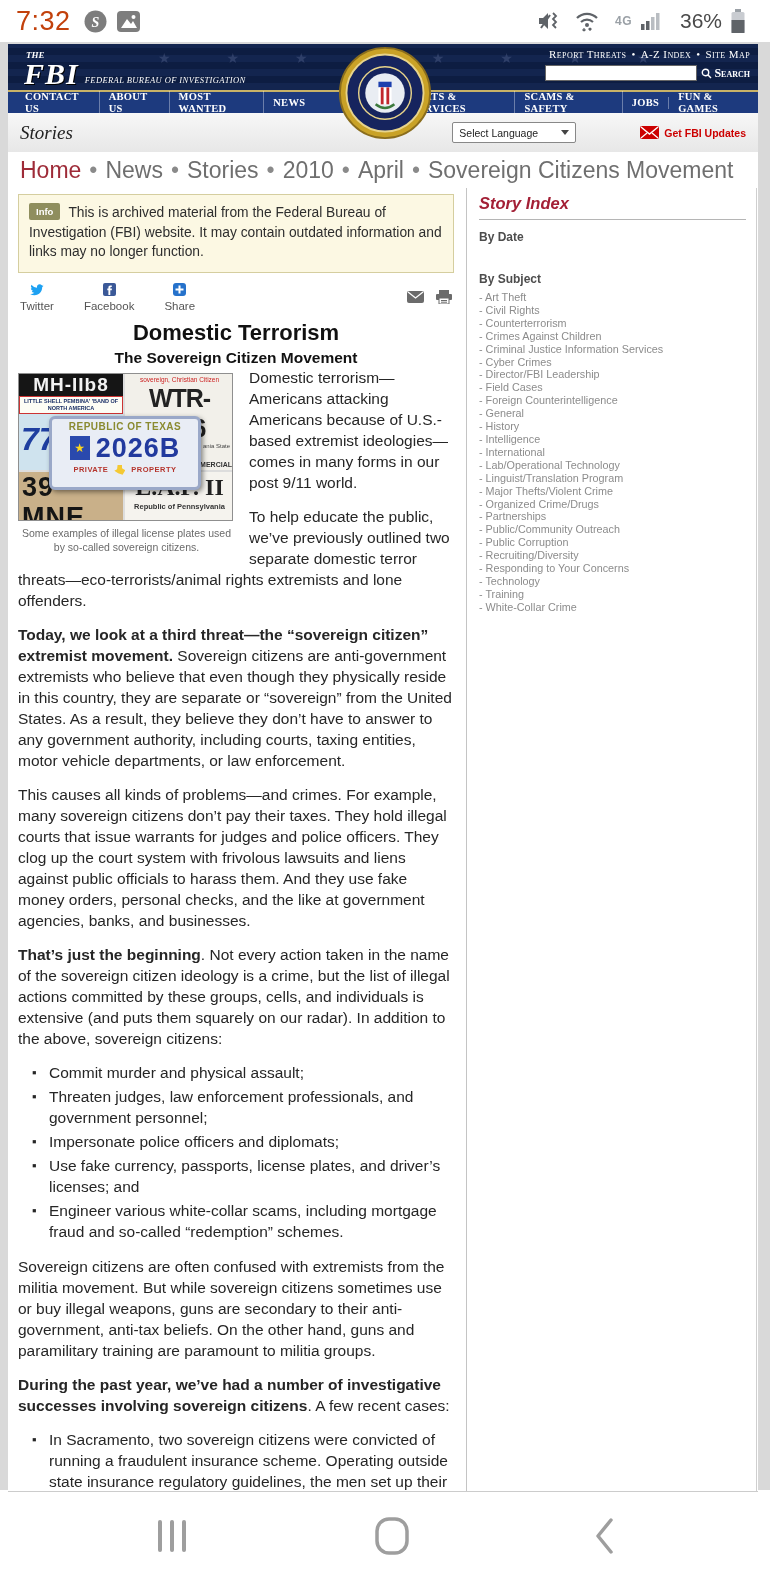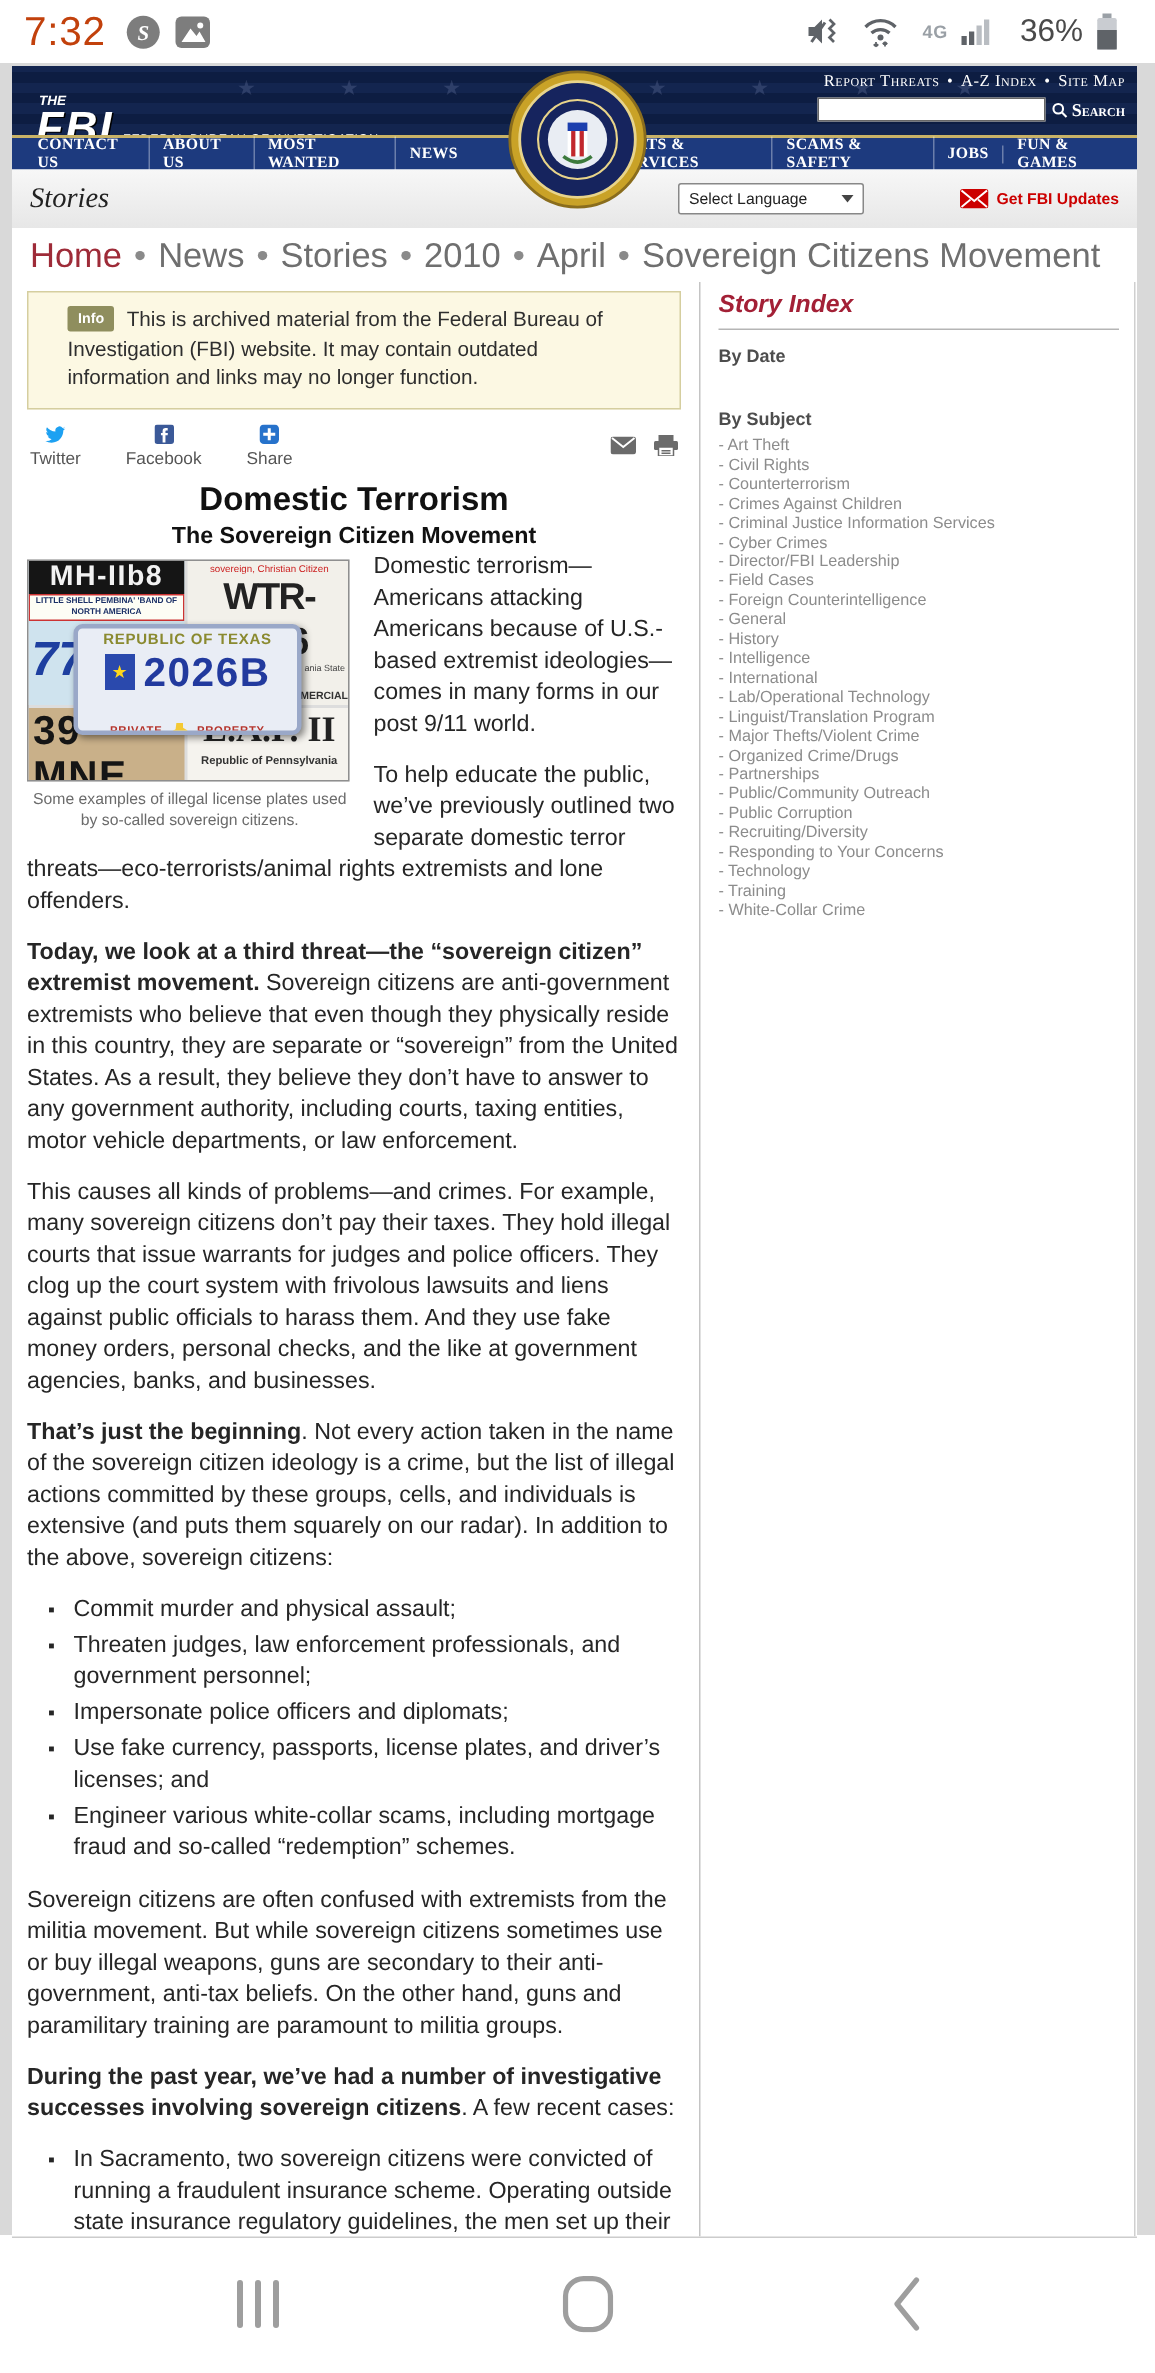--- a/index.html
+++ b/index.html
@@ -16,21 +16,21 @@
 
   
   .webview { background:#d9d9d9; height:1448px; padding:2px 12px 0 8px; }
   .page { background:#fff; height:100%; position:relative; }
 
   
   .hdr-top { height:46px; position:relative; overflow:hidden;
     background:repeating-linear-gradient(0deg,#13254f 0 7px,#0d1d42 7px 14px); }
   .hdr-top .stars::before { content:"★  ★  ★  ★  ★  ★  ★  ★"; position:absolute; left:150px; top:6px;
     color:rgba(190,200,240,.16); font-size:14px; letter-spacing:26px; white-space:nowrap; }
-  .logo { position:absolute; left:16px; top:18px; color:#fff; font-family:Liberation Sans, sans-serif; font-style:italic; }
+  .logo { position:absolute; left:16px; top:6px; color:#fff; font-family:Liberation Serif, serif; font-style:italic; }
   .logo-the { font-size:9px; font-weight:bold; display:block; margin-left:2px; }
   .logo-row { display:flex; align-items:flex-end; }
   .logo-fbi { font-size:30px; font-weight:bold; line-height:28px; letter-spacing:1px; text-shadow:1px 1px 0 #000; }
   .logo-sub { font-size:8.5px; letter-spacing:.4px; margin:0 0 3px 6px; }
   .hdr-right { position:absolute; right:8px; top:4px; text-align:right; color:#fff; }
   .hdr-links { font-family:"Liberation Serif",serif; font-variant:small-caps; font-size:11px; letter-spacing:.4px; }
   .hdr-links .dot { margin:0 5px; }
   .hdr-search { margin-top:5px; display:flex; align-items:center; justify-content:flex-end; }
   .search-input { width:152px; height:16px; border:1px solid #666; background:#fff; font-size:10px; padding:0 3px; }
   .search-btn { display:inline-flex; align-items:center; margin-left:4px; color:#fff;
@@ -59,21 +59,21 @@
   .breadcrumb { height:36px; padding:5px 12px 0; font-size:23px; color:#6f6f6f; white-space:nowrap; }
   .bc-home { color:#9e2b38; }
   .bc-sep { margin:0 8px; color:#8a8a8a; }
 
   
   .content { display:flex; height:1304px; border-bottom:1px solid #ccc; overflow:hidden; }
   .col-main { width:459px; padding:4px 12px 0 10px; border-right:1px solid #c4c4c4; }
   .col-side { width:290px; padding:6px 10px 0 12px; border-right:1px solid #cfcfcf; }
 
   
-  .info-box { margin-top:2px; background:#fcf8e3; border:1px solid #d5ce9f; padding:8px 26px 10px;
+  .info-box { margin-top:2px; background:#fcf8e3; border:1px solid #d5ce9f; padding:8px 10px 10px;
     font-size:13.8px; line-height:1.42; color:#2e2e2e; }
   .info-badge { display:inline-block; background:#8f8e5e; color:#fff; font-size:9.5px; font-weight:bold;
     padding:2px 7px; margin-right:8px; border-radius:2px; vertical-align:2px; }
 
   
   .share-row { margin:10px 2px 4px; display:flex; align-items:center; font-size:11.5px; color:#555; }
   .share-item { display:flex; align-items:center; gap:4px; margin-right:30px;flex-direction:column; }
   .share-right { margin-left:auto; display:flex; align-items:center; gap:12px; }
 
   
@@ -105,21 +105,21 @@
   .pl-bl-num { color:#151515; font-size:27px; font-weight:bold; line-height:30px; padding-left:3px; letter-spacing:1px; }
   .pl-br { left:106px; top:98px; width:109px; height:50px; background:#f5f3ee; }
   .pl-br-num { color:#222; font-family:"Liberation Serif",serif; font-size:24px; font-weight:bold; text-align:center; line-height:30px; }
   .pl-br-label { color:#333; font-size:7.5px; font-weight:bold; text-align:center; }
   .pl-tx { left:30px; top:42px; width:152px; height:74px; background:#e9edf5; border:3px solid #9aa8c8; border-radius:6px;
     box-shadow:2px 2px 5px rgba(0,0,0,.45); z-index:3; }
   .tx-head { color:#8a8a30; font-size:10px; font-weight:bold; text-align:center; letter-spacing:.5px; padding-top:2px; }
   .tx-row { display:flex; align-items:center; justify-content:center; gap:6px; margin-top:1px; }
   .tx-box { width:20px; height:24px; background:#2a49ad; color:#ffd71c; font-size:12px; text-align:center; line-height:24px; }
   .tx-num { color:#223a9e; font-size:27px; font-weight:bold; letter-spacing:1px; }
-  .tx-bottom { display:flex; align-items:flex-start; justify-content:center; gap:6px; margin-top:18px; }
+  .tx-bottom { display:flex; align-items:flex-start; justify-content:center; gap:6px; margin-top:1px; }
   .tx-red { color:#b5342c; font-size:7.5px; font-weight:bold; letter-spacing:.5px; }
   .tx-texas { width:11px; height:10px; background:#f4c934; clip-path:polygon(30% 0,70% 0,70% 35%,100% 55%,75% 100%,35% 85%,0 60%,25% 45%); }
   figcaption { font-size:10.5px; color:#6b6b6b; text-align:center; margin-top:5px; line-height:1.35; }
 
   
   .side-title { font-size:16.5px; font-weight:bold; font-style:italic; color:#a32036; margin-bottom:6px; }
   .side-rule { border:none; border-top:1px solid #b5b5b5; margin:0 0 10px; }
   .side-h { font-size:12px; font-weight:bold; color:#4d4d4d; }
   .side-h.date { margin-bottom:28px; }
   .side-h.subject { margin-bottom:5px; }

